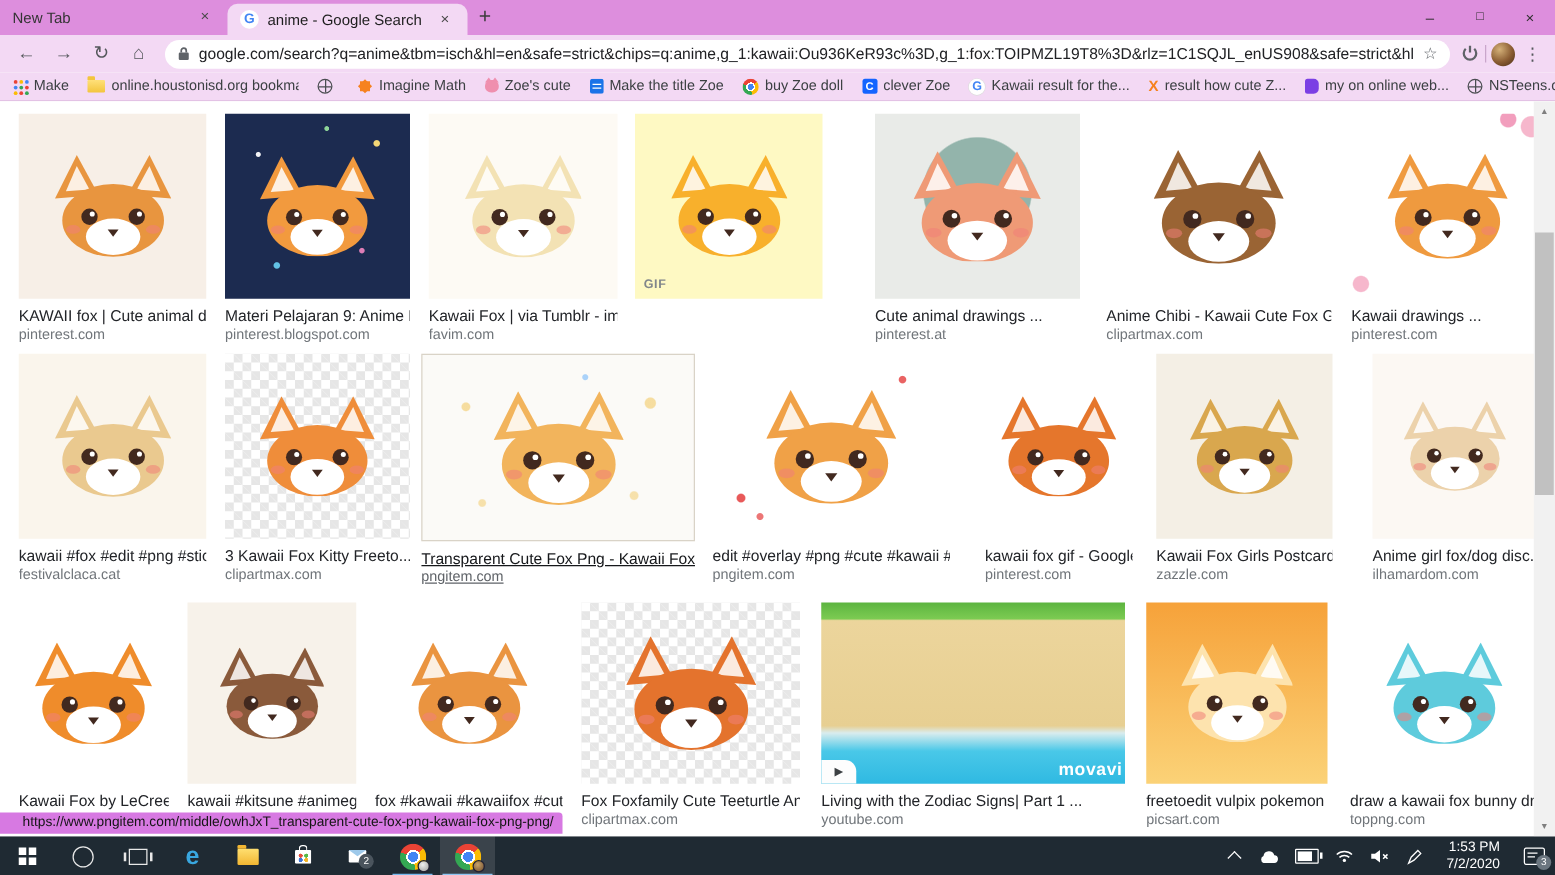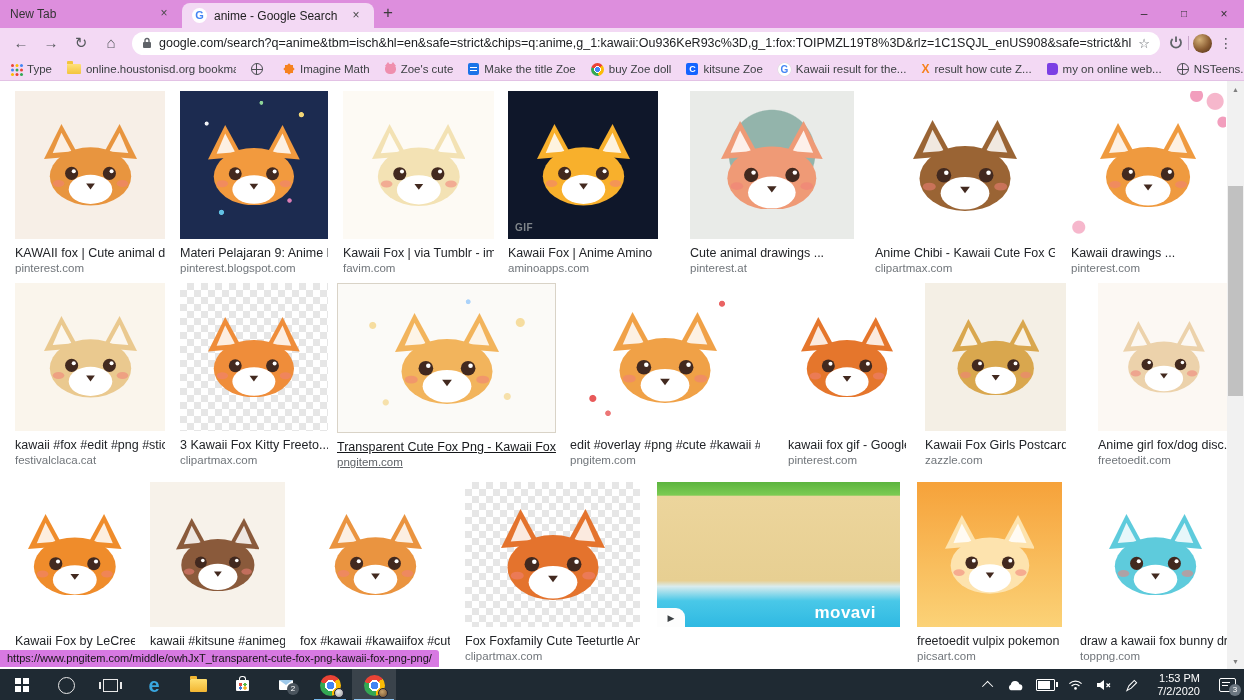--- a/index.html
+++ b/index.html
@@ -64,46 +64,46 @@
   .cap-title{margin-top:7px;font-size:12.5px;color:#222428;line-height:15px;white-space:nowrap;overflow:hidden;}
   .cap-site{font-size:11.5px;color:#70757a;line-height:15px;white-space:nowrap;overflow:hidden;}
   .tile.selected .cap-title{text-decoration:underline;color:#15171a;}
   .tile.selected .cap-site{text-decoration:underline;color:#5f6368;}
   .gif-badge{position:absolute;left:7px;bottom:6px;font-size:10px;font-weight:bold;color:#80868b;letter-spacing:.5px;}
 
   .checker{background-color:#fff;background-image:linear-gradient(45deg,#e6e6e6 25%,transparent 25%,transparent 75%,#e6e6e6 75%),linear-gradient(45deg,#e6e6e6 25%,transparent 25%,transparent 75%,#e6e6e6 75%);background-size:14px 14px;background-position:0 0,7px 7px;}
   .t-r1c1{background:#f7efe7;}
   .t-r1c2{background-color:#1c2b50;background-image:radial-gradient(circle at 18% 22%,rgba(255,255,255,.95) 1.6px,transparent 2.4px),radial-gradient(circle at 82% 16%,rgba(255,224,120,.95) 2.2px,transparent 3px),radial-gradient(circle at 28% 82%,rgba(110,220,255,.85) 2.2px,transparent 3px),radial-gradient(circle at 74% 74%,rgba(255,140,200,.85) 1.8px,transparent 2.6px),radial-gradient(circle at 55% 8%,rgba(170,255,170,.8) 1.6px,transparent 2.2px);}
   .t-r1c3{background:#fdfaf4;}
-  .t-r1c4{background:#0f172a;text-align:center;}
+  .t-r1c4{background:#fef9c3;text-align:center;}
   .t-r1c5{background-color:#e9ebe8;background-image:radial-gradient(circle at 50% 42%,#93b4ab 0 36%,transparent 37%);}
   .t-r1c6{background:#fff;}
   .t-r1c7{background-color:#fff;background-image:radial-gradient(circle at 93% 7%,#f6b7cc 0 8px,transparent 9px),radial-gradient(circle at 81% 3%,#f29ebd 0 6px,transparent 7px),radial-gradient(circle at 98% 21%,#f29ebd 0 5px,transparent 6px),radial-gradient(circle at 5% 92%,#f6b7cc 0 6px,transparent 7px);}
   .t-r2c1{background:#faf5ec;}
   .t-r2c3{background-color:#fbfaf7;border:1px solid #d9d3c7;box-sizing:border-box;
     background-image:radial-gradient(circle at 16% 28%,rgba(244,211,130,.75) 3px,transparent 4px),radial-gradient(circle at 84% 26%,rgba(244,211,130,.75) 4px,transparent 5px),radial-gradient(circle at 78% 76%,rgba(244,211,130,.65) 3px,transparent 4px),radial-gradient(circle at 22% 80%,rgba(244,211,130,.65) 2.6px,transparent 3.6px),radial-gradient(circle at 60% 12%,rgba(150,200,250,.8) 2px,transparent 2.8px);}
   .t-r2c4{background:#fff;background-image:radial-gradient(circle at 12% 78%,rgba(228,60,60,.85) 3px,transparent 4px),radial-gradient(circle at 20% 88%,rgba(228,60,60,.7) 2.4px,transparent 3.2px),radial-gradient(circle at 80% 14%,rgba(228,60,60,.8) 2.6px,transparent 3.4px);}
   .t-r2c5{background:#fff;}
   .t-r2c6{background:#f4efe5;}
   .t-r2c7{background:#fcf8f3;}
   .t-r3c1{background:#fff;}
   .t-r3c2{background:#f7f2ea;}
   .t-r3c3{background:#fff;}
   .t-r3c6{background:linear-gradient(180deg,#f6a23a,#fbd277);}
   .t-r3c7{background:#fff;}
   .t-r3c5{background:linear-gradient(180deg,#5cb43f 0%,#7ccb52 9%,#ecd59c 10%,#e7cf92 68%,#d9ecee 72%,#49c8e8 82%,#2fb9e2 100%);}
   .play-tab{position:absolute;left:0;bottom:0;width:28px;height:19px;background:#fdfdfd;border-radius:0 9px 0 0;display:flex;align-items:center;justify-content:center;font-size:9px;color:#3c4043;}
-  .watermark{position:absolute;right:24px;bottom:4px;color:#fff;font-weight:bold;font-size:17px;letter-spacing:.5px;}
+  .watermark{position:absolute;right:2px;bottom:4px;color:#fff;font-weight:bold;font-size:14px;letter-spacing:.5px;}
 
   .scrollbar{position:absolute;top:0;right:0;bottom:0;width:17px;background:#f1f1f1;}
   .scroll-arrow{position:absolute;left:0;width:17px;height:16px;display:flex;align-items:center;justify-content:center;color:#7f7f7f;font-size:7px;}
   .scroll-arrow.up{top:0;} .scroll-arrow.down{bottom:0;}
   .scroll-thumb{position:absolute;left:1px;width:15px;top:105px;height:210px;background:var(--scroll_thumb,#c1c1c1);}
 
-  .statusbar{position:absolute;left:0;bottom:2px;background:var(--status_bubble,#d779e2);color:#141414;font-size:11px;line-height:14px;padding:1px 7px 2px 7px;border-top-right-radius:3px;white-space:nowrap;}
+  .statusbar{position:absolute;left:0;bottom:2px;background:var(--status_bubble,#d779e2);color:#141414;font-size:11px;line-height:14px;padding:1px 7px 2px 18px;border-top-right-radius:3px;white-space:nowrap;}
 
   
   .taskbar{height:32px;background:var(--taskbar,#1f2a33);display:flex;align-items:stretch;color:#eee;}
   .tb-cell{width:44px;display:flex;align-items:center;justify-content:center;position:relative;}
   .win-logo{width:14px;height:14px;display:grid;grid-template-columns:1fr 1fr;grid-template-rows:1fr 1fr;gap:1.6px;}
   .win-logo span{background:#fff;}
   .tb-search{width:346px;background:#f5f5f5;border:1px solid #c9c9c9;box-sizing:border-box;display:flex;align-items:center;gap:9px;padding:0 10px;}
   .tb-search input{border:none;background:transparent;outline:none;font-size:13px;color:#333;font-family:inherit;width:100%;}
   .mag{width:9px;height:9px;border:1.6px solid #4a4a4a;border-radius:50%;position:relative;flex:0 0 auto;}
   .mag::after{content:"";position:absolute;width:1.8px;height:5px;background:#4a4a4a;left:8px;top:8px;transform:rotate(-45deg);}
@@ -199,21 +199,21 @@
         <path d="M4.6 4a5 5 0 1 0 6.8 0" stroke="#5f6368" stroke-width="1.8" fill="none"></path>
       </svg>
     <span class="tb-sep"></span>
     <span class="avatar"></span>
     <span class="menu-dots">⋮</span>
   </div>
 
   <div class="bookmarks">
     <span class="bm">
         <span class="ico-apps"></span>
-        <span class="bm-label">Type</span>
+        <span class="bm-label">Make</span>
       </span>
     <span class="bm">
         <span class="ico-folder"></span>
         <span class="bm-label">online.houstonisd.org bookmarks</span>
       </span>
     <span class="bm">
         <span class="ico-globe"></span>
         <span class="bm-label"></span>
       </span>
     <span class="bm">
@@ -227,21 +227,21 @@
     <span class="bm">
         <span class="ico-bluedoc"></span>
         <span class="bm-label">Make the title Zoe</span>
       </span>
     <span class="bm">
         <span class="ico-chrome"></span>
         <span class="bm-label">buy Zoe doll</span>
       </span>
     <span class="bm">
         <span class="ico-clever">C</span>
-        <span class="bm-label">kitsune Zoe</span>
+        <span class="bm-label">clever Zoe</span>
       </span>
     <span class="bm">
         <span class="ico-gog">G</span>
         <span class="bm-label">Kawaii result for the...</span>
       </span>
     <span class="bm">
         <span class="ico-xorange">X</span>
         <span class="bm-label">result how cute Z...</span>
       </span>
     <span class="bm">
@@ -292,26 +292,22 @@
               <div class="cap-site">favim.com</div>
             </figcaption>
         </figure>
         <figure class="tile" style="width:150px;margin-left:14px">
           <div class="thumb t-r1c4" style="height:148px">
               <svg class="fox" style="--fb:#f8b02c" viewBox="0 0 64 56">
                 <use href="#foxshape" xlink:href="#foxshape"></use>
               </svg>
               <span class="gif-badge">GIF</span>
             </div>
-          <figcaption>
-              <div class="cap-title">Kawaii Fox | Anime Amino</div>
-              <div class="cap-site">aminoapps.com</div>
-            </figcaption>
-        </figure>
-        <figure class="tile" style="width:164px;margin-left:32px">
+        </figure>
+        <figure class="tile" style="width:164px;margin-left:42px">
           <div class="thumb t-r1c5" style="height:148px">
               <svg class="fox" style="--fb:#ef9a76" viewBox="0 0 64 56">
                 <use href="#foxshape" xlink:href="#foxshape"></use>
               </svg>
             </div>
           <figcaption>
               <div class="cap-title">Cute animal drawings ...</div>
               <div class="cap-site">pinterest.at</div>
             </figcaption>
         </figure>
@@ -407,21 +403,21 @@
             </figcaption>
         </figure>
         <figure class="tile" style="width:132px;margin-left:32px">
           <div class="thumb t-r2c7" style="height:148px">
               <svg class="fox" style="--fb:#ecd2ab" viewBox="0 0 64 56">
                 <use href="#foxshape" xlink:href="#foxshape"></use>
               </svg>
             </div>
           <figcaption>
               <div class="cap-title">Anime girl fox/dog disc...</div>
-              <div class="cap-site">freetoedit.com</div>
+              <div class="cap-site">ilhamardom.com</div>
             </figcaption>
         </figure>
       </div>
 
       <div class="row row3">
         <figure class="tile" style="width:120px;margin-left:15px">
           <div class="thumb t-r3c1" style="height:145px">
               <svg class="fox" style="--fb:#ef8c2b;width:78%" viewBox="0 0 64 56">
                 <use href="#foxshape" xlink:href="#foxshape"></use>
               </svg>
@@ -462,20 +458,24 @@
           <figcaption>
               <div class="cap-title">Fox Foxfamily Cute Teeturtle Anime ...</div>
               <div class="cap-site">clipartmax.com</div>
             </figcaption>
         </figure>
         <figure class="tile" style="width:243px;margin-left:17px">
           <div class="thumb t-r3c5" style="height:145px">
             <span class="play-tab">▶</span>
             <span class="watermark">movavi</span>
           </div>
+          <figcaption>
+              <div class="cap-title">Living with the Zodiac Signs| Part 1 ...</div>
+              <div class="cap-site">youtube.com</div>
+            </figcaption>
         </figure>
         <figure class="tile" style="width:145px;margin-left:17px">
           <div class="thumb t-r3c6" style="height:145px">
               <svg class="fox" style="--fb:#fde3ae" viewBox="0 0 64 56">
                 <use href="#foxshape" xlink:href="#foxshape"></use>
               </svg>
             </div>
           <figcaption>
               <div class="cap-title">freetoedit vulpix pokemon an...</div>
               <div class="cap-site">picsart.com</div>

